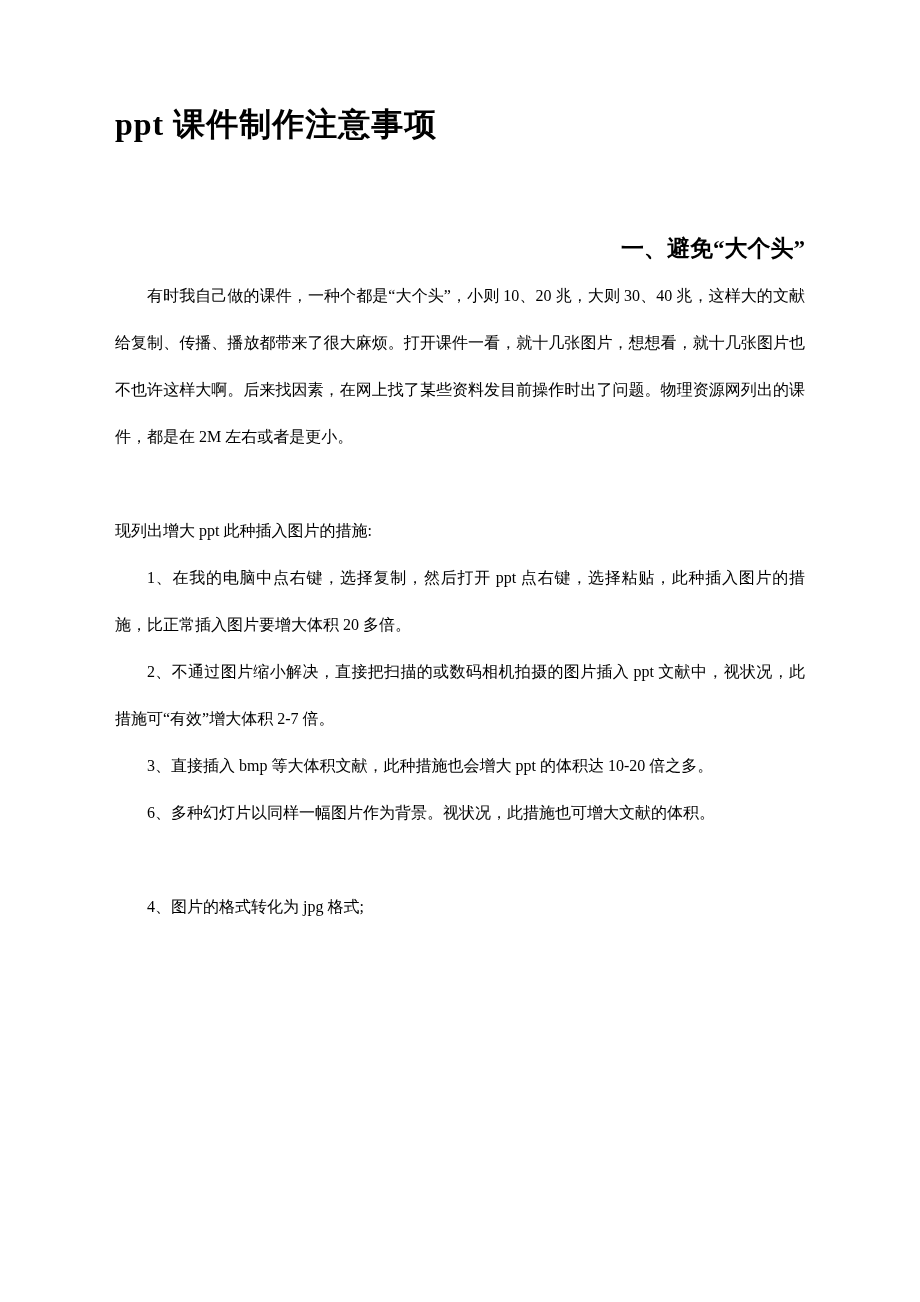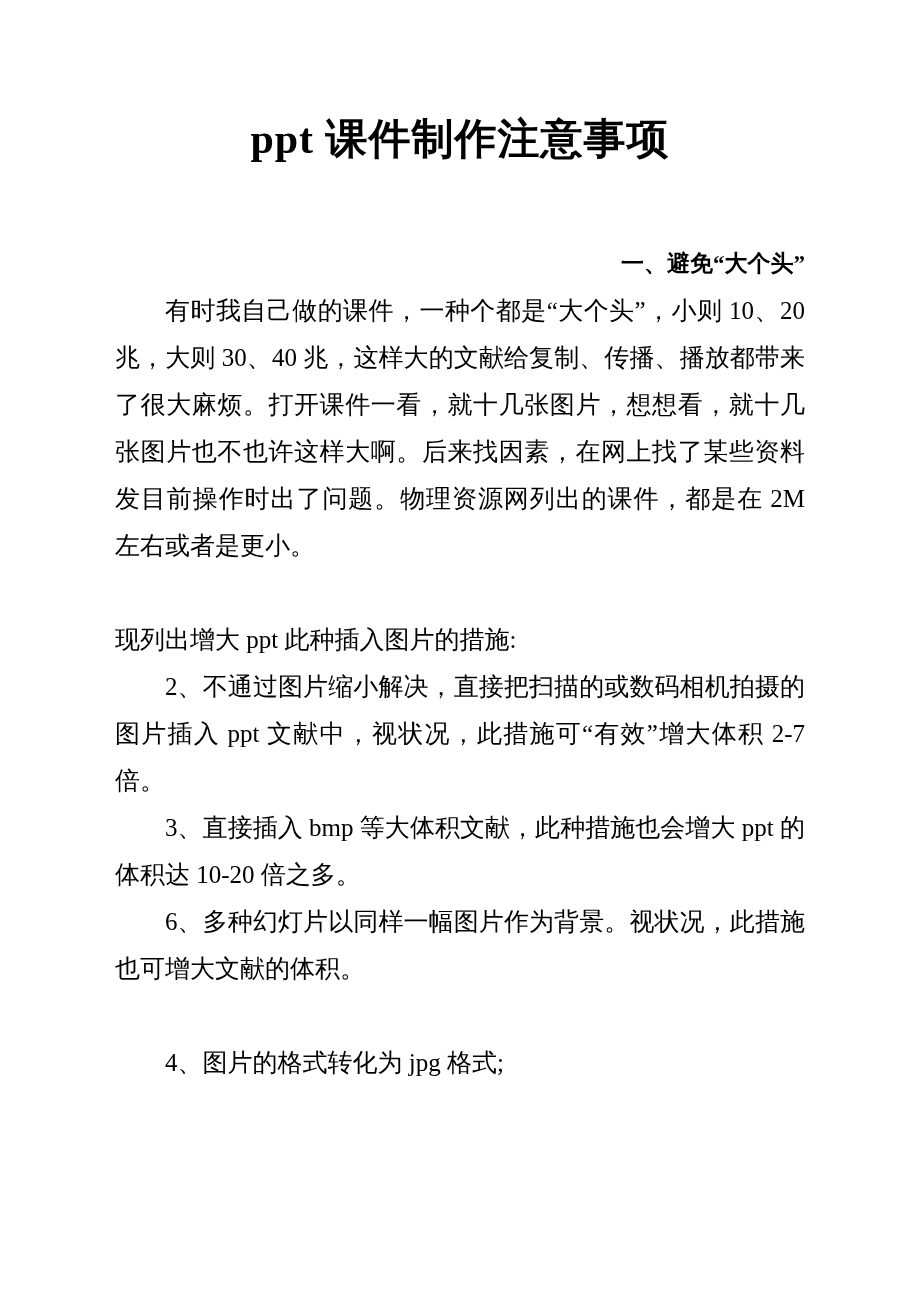--- a/index.html
+++ b/index.html
@@ -12,30 +12,30 @@
     width: 920px;
     height: 1302px;
     box-sizing: border-box;
     background: #ffffff;
     padding: 102px 115px 0 115px;
     font-family: "Liberation Serif", "DejaVu Serif", serif;
     color: #000000;
     overflow: hidden;
   }
   .doc-title {
-    margin: 15px 0 78px 0;
-    text-align: center;
-    font-size: 42px;
+    margin: 0 0 78px 0;
+    text-align: left;
+    font-size: 32px;
     font-weight: bold;
     line-height: 45px;
     letter-spacing: 1px;
   }
   .para {
     margin: 0;
-    font-size: 25px;
+    font-size: 16px;
     line-height: 47px;
     text-align: justify;
     word-break: break-all;
   }
   .para.heading {
     font-weight: bold;
     font-size: 23px;
     text-indent: 2em;
     text-align: right;
   }
@@ -52,19 +52,20 @@
 </head>
 <body>
 
 <div class="page">
   <h1 class="doc-title">ppt 课件制作注意事项</h1>
   <div id="paragraphs">
       <p class="para heading">一、避免“大个头”</p>
       <p class="para body">有时我自己做的课件，一种个都是“大个头”，小则 10、20 兆，大则 30、40 兆，这样大的文献给复制、传播、播放都带来了很大麻烦。打开课件一看，就十几张图片，想想看，就十几张图片也不也许这样大啊。后来找因素，在网上找了某些资料发目前操作时出了问题。物理资源网列出的课件，都是在 2M 左右或者是更小。</p>
       <p class="para spacer"></p>
       <p class="para body-noindent">现列出增大 ppt 此种插入图片的措施:</p>
+      <p class="para body">1、在我的电脑中点右键，选择复制，然后打开 ppt 点右键，选择粘贴，此种插入图片的措施，比正常插入图片要增大体积 20 多倍。</p>
       <p class="para body">2、不通过图片缩小解决，直接把扫描的或数码相机拍摄的图片插入 ppt 文献中，视状况，此措施可“有效”增大体积 2-7 倍。</p>
       <p class="para body">3、直接插入 bmp 等大体积文献，此种措施也会增大 ppt 的体积达 10-20 倍之多。</p>
       <p class="para body">6、多种幻灯片以同样一幅图片作为背景。视状况，此措施也可增大文献的体积。</p>
       <p class="para spacer"></p>
       <p class="para body">4、图片的格式转化为 jpg 格式;</p>
     </div>
 </div>
 
 </body></html>

